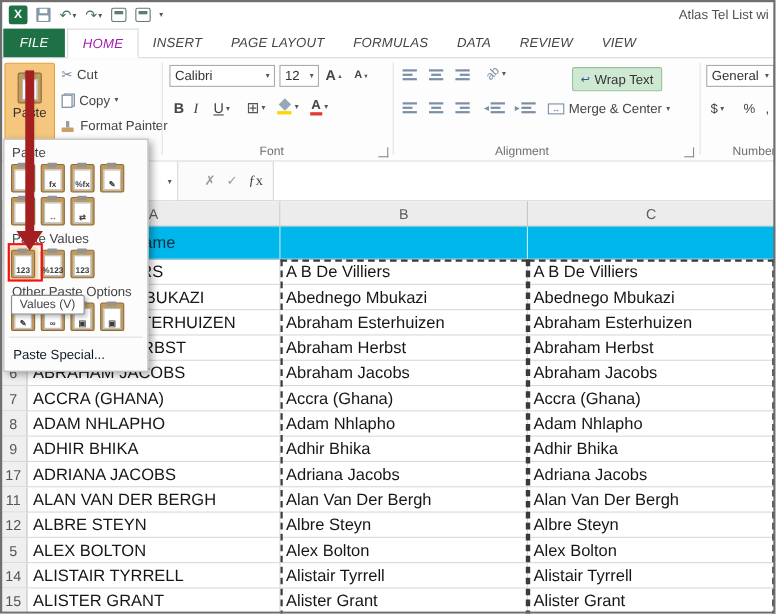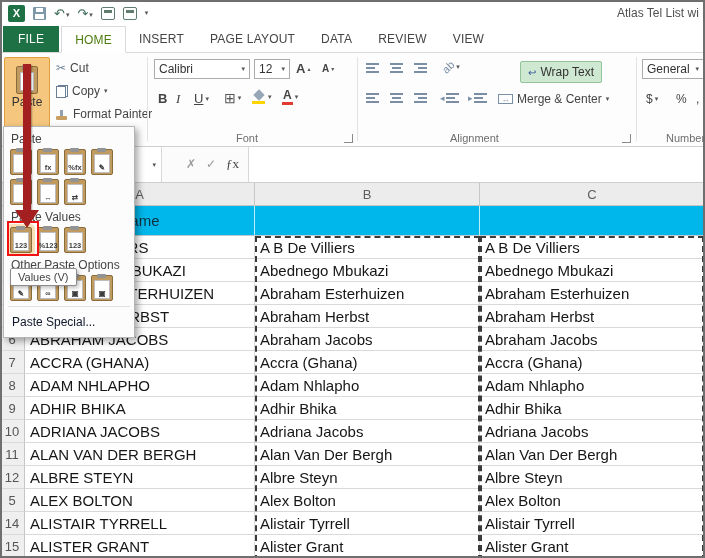--- a/index.html
+++ b/index.html
@@ -15,23 +15,23 @@
   .floppy::after{content:"";position:absolute;left:2px;bottom:1px;width:9px;height:5px;background:#fff;}
   .qbtn{display:flex;align-items:flex-end;gap:1px;color:#3F6E5B;font-size:13px;line-height:1;}
   .qbtn .dd{padding-bottom:2px;}
   .qi{width:14px;height:13px;border:1px solid #5F7C6E;border-radius:2px;position:relative;}
   .qi::after{content:"";position:absolute;left:2px;top:2px;right:2px;height:3px;background:#5F7C6E;}
   .dd{font-size:7px;color:#555;}
   .title{position:absolute;left:617px;top:6px;font-size:12px;color:#505050;white-space:nowrap;}
 
   
   .tabs{position:absolute;left:0;top:26px;width:100%;height:27px;background:#fff;display:flex;align-items:stretch;padding-left:3px;border-bottom:1px solid #D9D9D9;z-index:3;}
-  .tab{padding:0 13px;display:flex;align-items:center;font-size:12px;color:#444;letter-spacing:.2px;}
+  .tab{padding:0 13px;display:flex;align-items:center;font-size:12px;color:#444;letter-spacing:.2px;font-style:italic;}
   .tab.file{background:#1E7145;color:#fff;padding:0 15px;margin-right:2px;}
-  .tab.active{color:#4d7c0f;background:#fff;border:1px solid #D9D9D9;border-bottom-color:#fff;margin-bottom:-1px;}
+  .tab.active{color:#a21caf;background:#fff;border:1px solid #D9D9D9;border-bottom-color:#fff;margin-bottom:-1px;}
 
   
   .ribbon{position:absolute;left:0;top:53px;width:100%;height:94px;background:#FDFDFD;border-bottom:1px solid #D0D0D0;}
   .vsep{position:absolute;top:4px;height:84px;width:1px;background:#E3E3E3;}
   .grplabel{position:absolute;top:79px;font-size:11px;color:#6E6E6E;text-align:left;white-space:nowrap;}
   .launcher{position:absolute;top:81px;width:9px;height:9px;border-right:1px solid #8a8a8a;border-bottom:1px solid #8a8a8a;}
 
   .paste-btn{position:absolute;left:4px;top:4px;width:46px;height:70px;background:#F5C77E;border:1px solid #E39E3C;border-radius:2px;display:flex;flex-direction:column;align-items:center;justify-content:center;gap:1px;}
   .pb-label{font-size:12px;color:#333;}
   .bigclip{width:22px;height:28px;background:#C19A5F;border:1px solid #8A6D3B;border-radius:2px;position:relative;}
@@ -135,20 +135,21 @@
     <div class="qi"></div>
     <span class="dd">▾</span>
     <div class="title">Atlas Tel List wi</div>
   </div>
 
   <div class="tabs" id="tabs">
       <div class="tab file">FILE</div>
       <div class="tab active">HOME</div>
       <div class="tab">INSERT</div>
       <div class="tab">PAGE LAYOUT</div>
+      <div class="tab">FORMULAS</div>
       <div class="tab">DATA</div>
       <div class="tab">REVIEW</div>
       <div class="tab">VIEW</div>
     </div>
 
   <div class="ribbon">
     <div class="paste-btn">
       <div class="bigclip"></div>
       <div class="pb-label">Paste</div>
       <div class="dd">▾</div>
@@ -340,21 +341,21 @@
           <div class="cell col-b">Adam Nhlapho</div>
           <div class="cell col-c">Adam Nhlapho</div>
         </div>
         <div class="grow">
           <div class="rnum">9</div>
           <div class="cell col-a">ADHIR BHIKA</div>
           <div class="cell col-b">Adhir Bhika</div>
           <div class="cell col-c">Adhir Bhika</div>
         </div>
         <div class="grow">
-          <div class="rnum">10</div>
+          <div class="rnum">17</div>
           <div class="cell col-a">ADRIANA JACOBS</div>
           <div class="cell col-b">Adriana Jacobs</div>
           <div class="cell col-c">Adriana Jacobs</div>
         </div>
         <div class="grow">
           <div class="rnum">11</div>
           <div class="cell col-a">ALAN VAN DER BERGH</div>
           <div class="cell col-b">Alan Van Der Bergh</div>
           <div class="cell col-c">Alan Van Der Bergh</div>
         </div>

